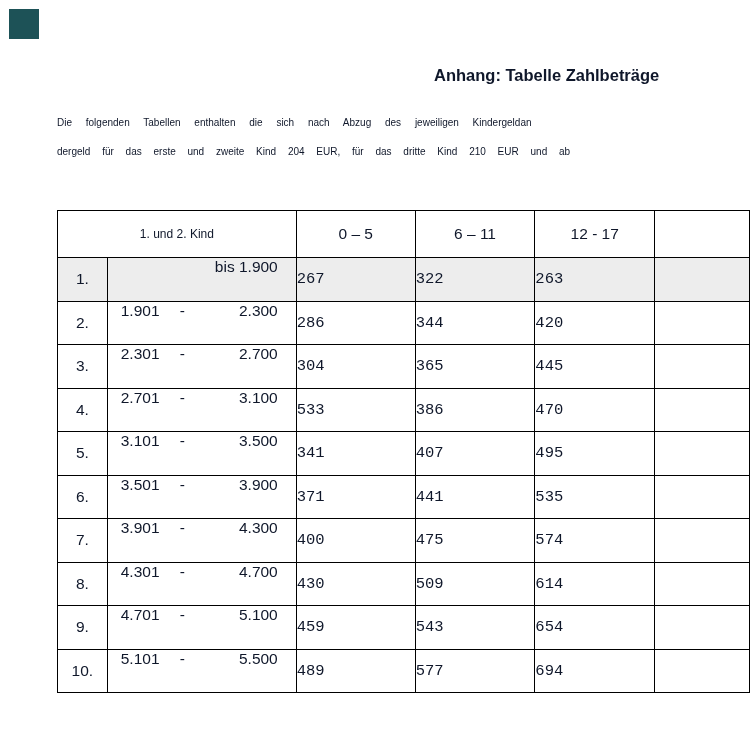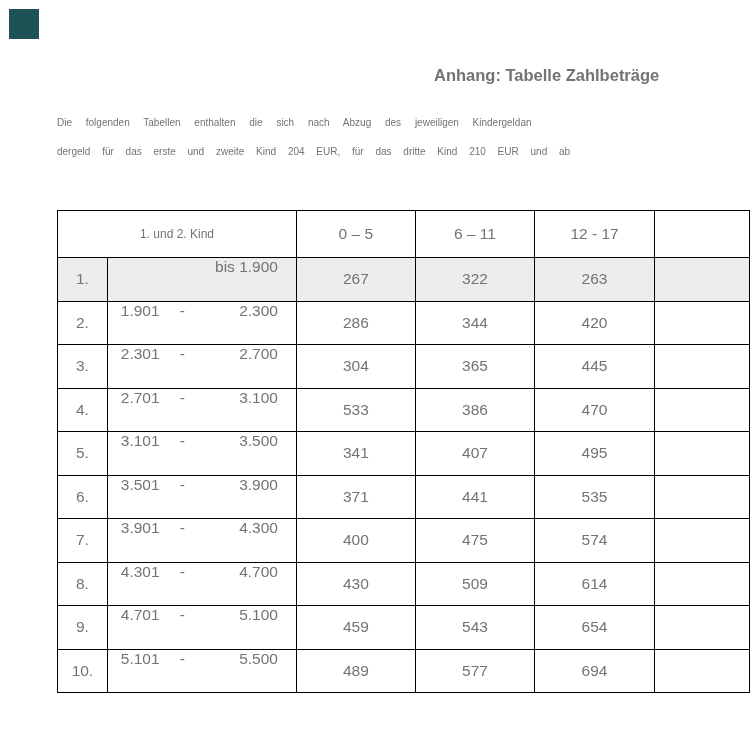--- a/index.html
+++ b/index.html
@@ -3,21 +3,21 @@
 <meta charset="utf-8">
 <style>
   html, body { margin: 0; padding: 0; }
   .page {
     position: relative;
     width: 750px;
     height: 700px;
     background: #ffffff;
     overflow: hidden;
     font-family: "Liberation Sans", sans-serif;
-    color: #737373;
+    color: #0f172a;
   }
   .corner-mark {
     position: absolute;
     left: 9px;
     top: 9px;
     width: 30px;
     height: 30px;
     background: #1d5257;
   }
   .heading {
@@ -62,21 +62,21 @@
     font-weight: normal;
   }
   .zahl-table thead th { height: 46px; }
   .zahl-table tbody td { height: 42.5px; }
   .zahl-table tbody tr:first-child td { background: var(--first-row-bg, #ededed); }
 
   .th-group { font-weight: bold; text-align: center; font-size: 12px; }
   .th-age   { text-align: center; }
 
   .c-nr  { text-align: center; }
-  .c-val { text-align: center; }
+  .c-val { text-align: left; font-family: Liberation Mono, monospace; }
 
   .range-wrap {
     display: flex;
     align-items: flex-start;
     height: 100%;
   }
   .range-from {
     box-sizing: border-box;
     width: 72px;
     padding-left: 13px;

